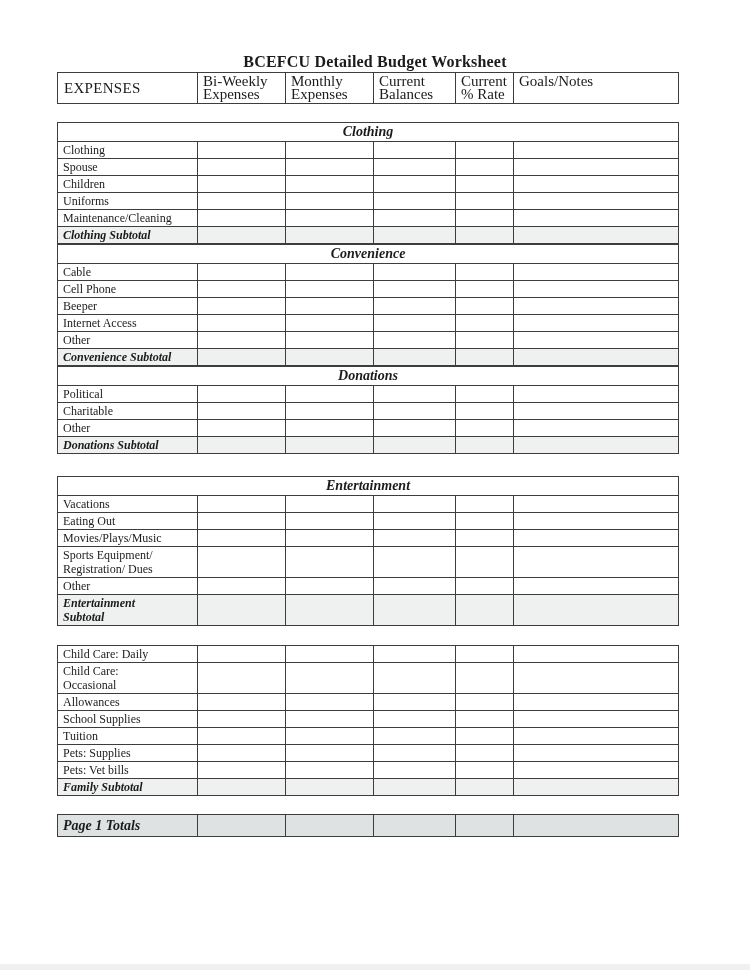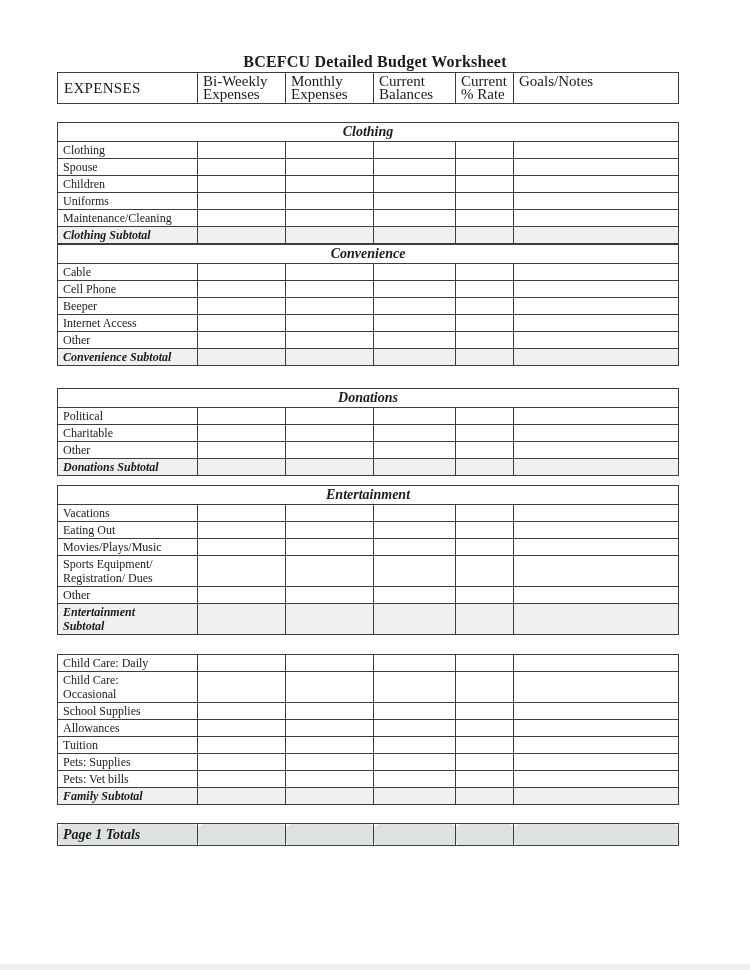--- a/index.html
+++ b/index.html
@@ -72,21 +72,21 @@
     white-space: pre-line;
     height: 16px;
   }
   .cell { height: 16px; }
   .subtotal-row td { background: var(--subtotal-bg, #eff1f0); }
   .subtotal-label {
     font-weight: bold;
     font-style: italic;
   }
   
-  .totals-row td { background: var(--totals-bg, #dee2e2); height: 22px; border-radius: 6px; }
+  .totals-row td { background: var(--totals-bg, #dee2e2); height: 22px; }
   .totals-label {
     font-weight: bold;
     font-style: italic;
     font-size: 14px;
     padding: 1px 5px;
   }
   .bottom-strip {
     position: absolute;
     left: 0;
     bottom: 0;
@@ -249,21 +249,21 @@
             <tr class="subtotal-row">
               <td class="row-label subtotal-label">Convenience Subtotal</td>
               <td class="cell"></td>
               <td class="cell"></td>
               <td class="cell"></td>
               <td class="cell"></td>
               <td class="cell"></td>
             </tr>
           </tbody>
         </table>
-        <table class="tbl section-tbl" style="margin-top: 22px;">
+        <table class="tbl section-tbl" style="">
           <colgroup>
             <col style="width: 140px;">
             <col style="width: 88px;">
             <col style="width: 88px;">
             <col style="width: 82px;">
             <col style="width: 58px;">
             <col style="width: 165px;">
           </colgroup>
           <tbody>
             <tr>
@@ -296,21 +296,21 @@
             <tr class="subtotal-row">
               <td class="row-label subtotal-label">Donations Subtotal</td>
               <td class="cell"></td>
               <td class="cell"></td>
               <td class="cell"></td>
               <td class="cell"></td>
               <td class="cell"></td>
             </tr>
           </tbody>
         </table>
-        <table class="tbl section-tbl" style="margin-top: 9px;">
+        <table class="tbl section-tbl" style="margin-top: 22px;">
           <colgroup>
             <col style="width: 140px;">
             <col style="width: 88px;">
             <col style="width: 88px;">
             <col style="width: 82px;">
             <col style="width: 58px;">
             <col style="width: 165px;">
           </colgroup>
           <tbody>
             <tr>
@@ -389,29 +389,29 @@
             <tr>
               <td class="row-label">Child Care:
 Occasional</td>
               <td class="cell"></td>
               <td class="cell"></td>
               <td class="cell"></td>
               <td class="cell"></td>
               <td class="cell"></td>
             </tr>
             <tr>
+              <td class="row-label">Allowances</td>
+              <td class="cell"></td>
+              <td class="cell"></td>
+              <td class="cell"></td>
+              <td class="cell"></td>
+              <td class="cell"></td>
+            </tr>
+            <tr>
               <td class="row-label">School Supplies</td>
-              <td class="cell"></td>
-              <td class="cell"></td>
-              <td class="cell"></td>
-              <td class="cell"></td>
-              <td class="cell"></td>
-            </tr>
-            <tr>
-              <td class="row-label">Allowances</td>
               <td class="cell"></td>
               <td class="cell"></td>
               <td class="cell"></td>
               <td class="cell"></td>
               <td class="cell"></td>
             </tr>
             <tr>
               <td class="row-label">Tuition</td>
               <td class="cell"></td>
               <td class="cell"></td>

